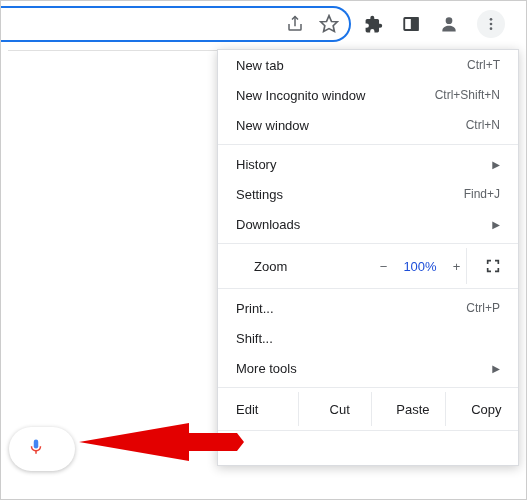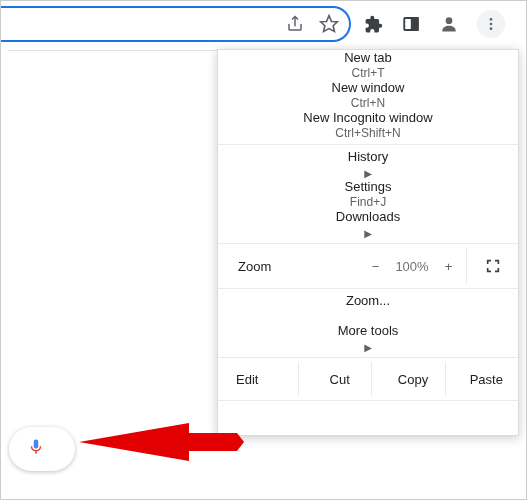--- a/index.html
+++ b/index.html
@@ -87,51 +87,50 @@
     background: #fff;
     border: 1px solid #dadce0;
     box-shadow: 0 2px 10px rgba(0,0,0,0.2);
     font-size: 13px;
     color: #202124;
   }
   .menu-row {
     height: 30px;
     display: flex;
     align-items: center;
-    padding: 0 4px;
+    padding: 0 18px;
     justify-content: space-between;
-    flex-direction: column;
   }
   .menu-row .label {}
   .menu-row .accel { color: #5f6368; font-size: 12px; }
   .menu-sep {
     height: 1px;
     background: #e8eaed;
     margin: 4px 0;
   }
   .submenu-arrow {
     color: #5f6368;
     font-size: 10px;
   }
   .zoom-row {
     height: 36px;
     display: flex;
     align-items: center;
-    padding-left: 20px;
+    padding-left: 36px;
   }
   .zoom-row .zlabel { width: 120px; }
   .zoom-ctrl {
     display:flex;
     align-items:center;
     gap: 16px;
     color:#5f6368;
     flex: 1;
     justify-content: center;
   }
-  .zoom-val { color:#737373; }
+  .zoom-val { color:#1d4ed8; }
   .fs-cell {
     width: 52px;
     border-left: 1px solid #e8eaed;
     height: 100%;
     display:flex;align-items:center;justify-content:center;
   }
   .edit-row {
     height: 34px;
     display:flex;
     align-items:stretch;
@@ -213,26 +212,26 @@
   </span>
 </div>
 
 <div class="menu">
 
   <div class="menu-row">
     <span class="label">New tab</span>
     <span class="accel">Ctrl+T</span>
   </div>
   <div class="menu-row">
+    <span class="label">New Incognito window</span>
+    <span class="accel">Ctrl+Shift+N</span>
+  </div>
+  <div class="menu-row">
     <span class="label">New window</span>
     <span class="accel">Ctrl+N</span>
-  </div>
-  <div class="menu-row">
-    <span class="label">New Incognito window</span>
-    <span class="accel">Ctrl+Shift+N</span>
   </div>
 
   <div class="menu-sep"></div>
 
   <div class="menu-row">
     <span class="label">History</span>
     <span class="submenu-arrow">▶</span>
   </div>
   <div class="menu-row">
     <span class="label">Settings</span>
@@ -255,34 +254,38 @@
     <span class="fs-cell">
       <svg width="16" height="16" viewBox="0 0 24 24" fill="none" stroke="#3c4043" stroke-width="2.5">
         <path d="M4 9V4h5M20 9V4h-5M4 15v5h5M20 15v5h-5"></path>
       </svg>
     </span>
   </div>
 
   <div class="menu-sep"></div>
 
   <div class="menu-row">
-    <span class="label">Zoom...</span>
+    <span class="label">Print...</span>
+    <span class="accel">Ctrl+P</span>
+  </div>
+  <div class="menu-row">
+    <span class="label">Shift...</span>
   </div>
   <div class="menu-row">
     <span class="label">More tools</span>
     <span class="submenu-arrow">▶</span>
   </div>
 
   <div class="menu-sep"></div>
 
   <div class="edit-row">
     <span class="elabel">Edit</span>
     <span class="edit-cell">Cut</span>
+    <span class="edit-cell">Paste</span>
     <span class="edit-cell">Copy</span>
-    <span class="edit-cell">Paste</span>
   </div>
 
   <div class="menu-sep"></div>
 
   <div class="menu-row">
     
     
   </div>
 
 </div>

